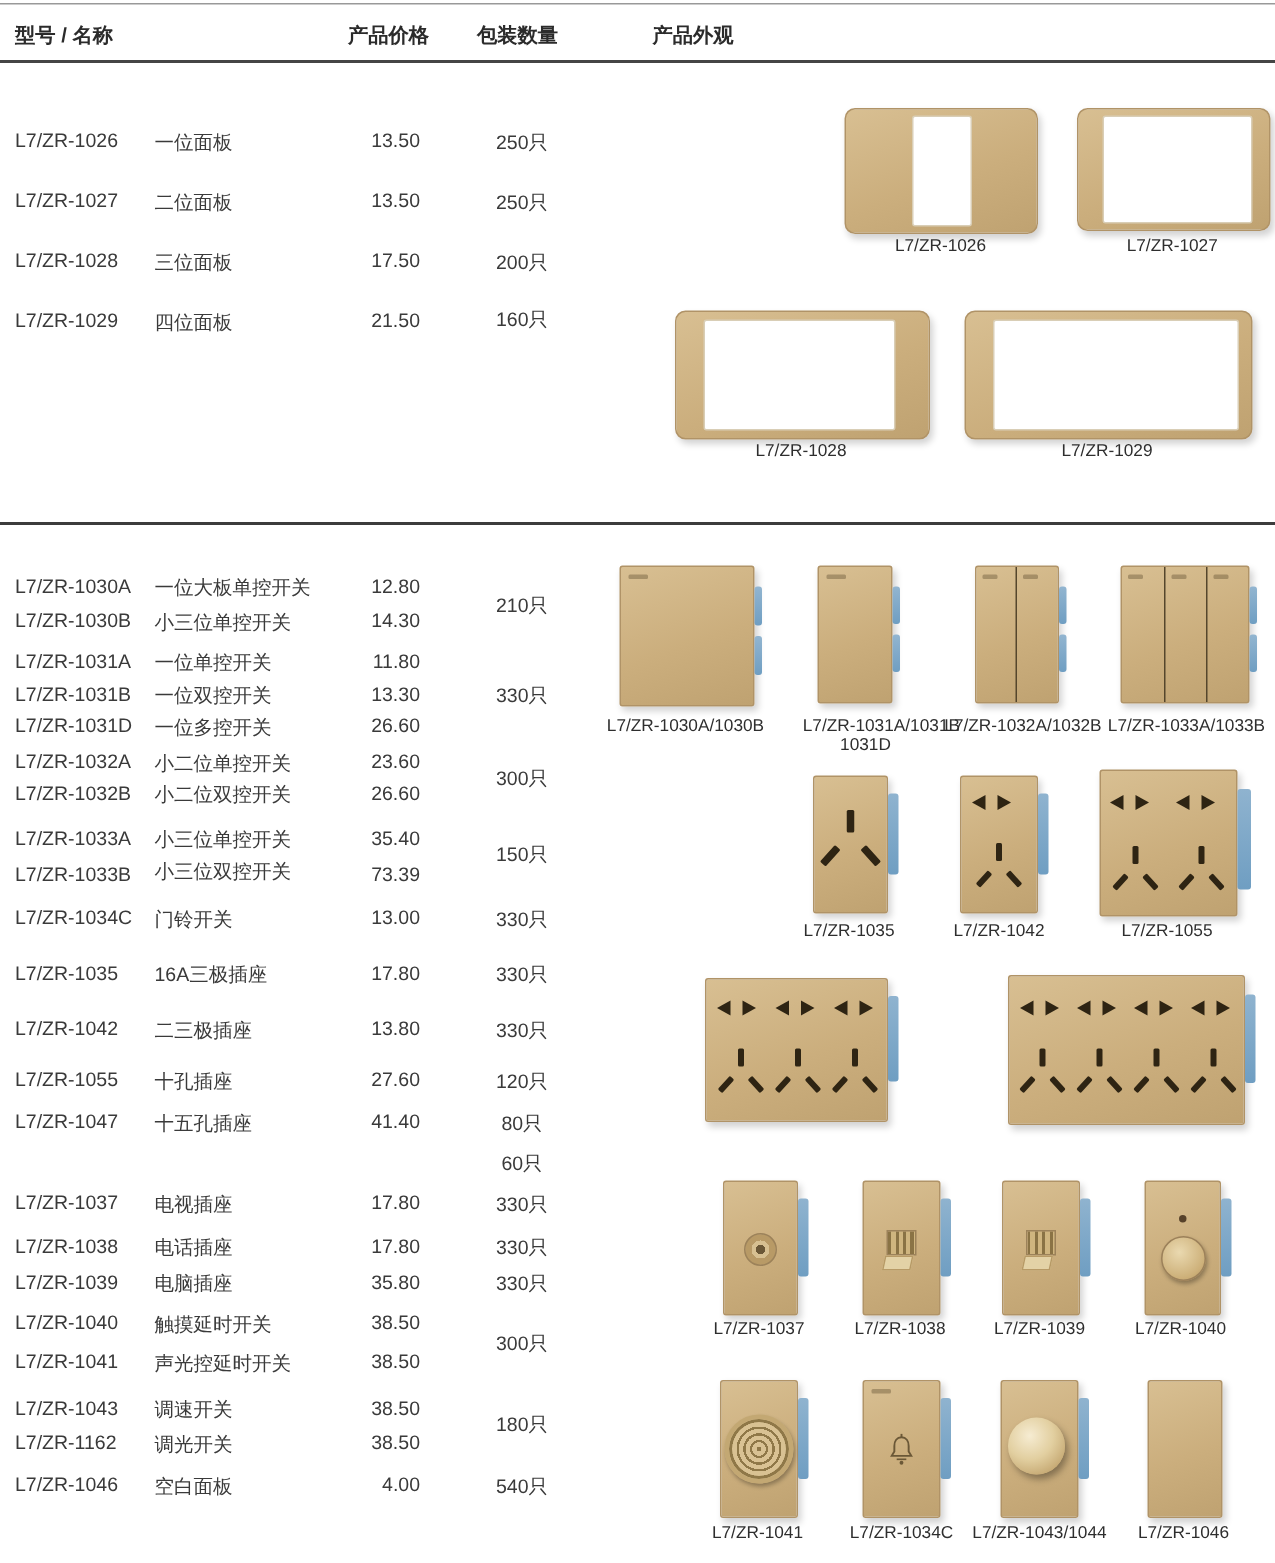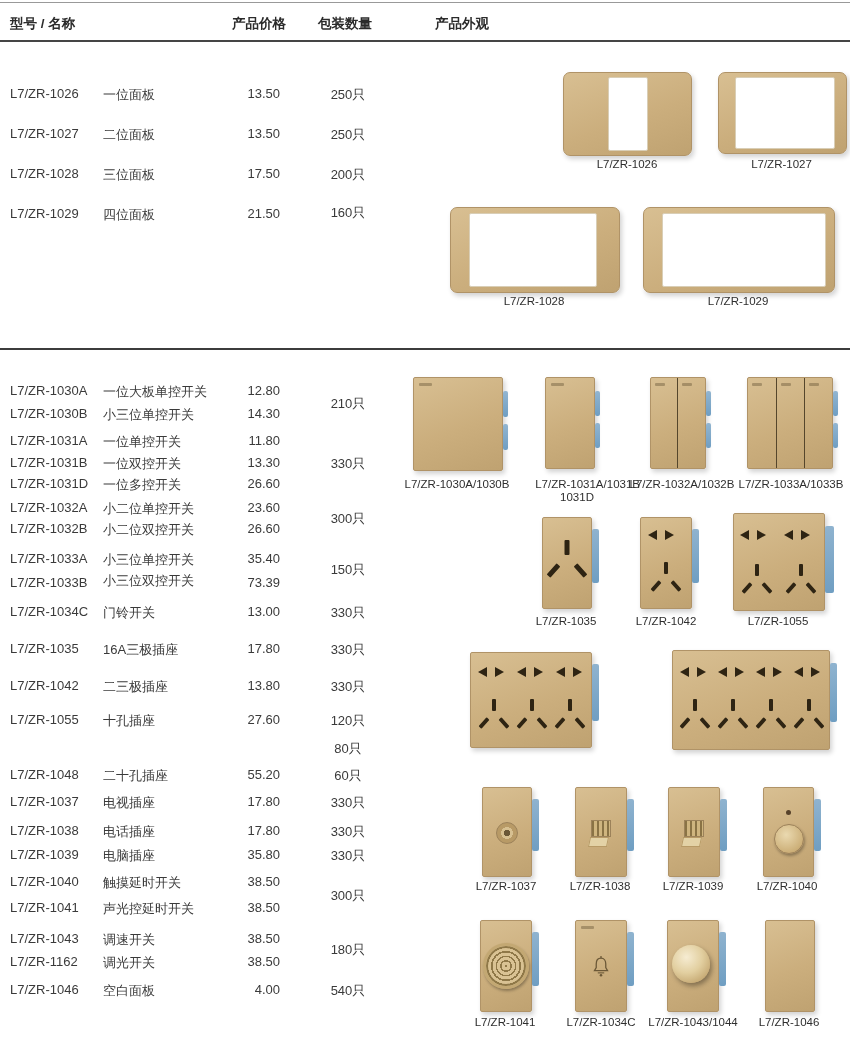--- a/index.html
+++ b/index.html
@@ -173,24 +173,24 @@
   <div class="row" style="top:678px;">
       <span class="c-model">L7/ZR-1042</span>
       <span class="c-name">二三极插座</span>
       <span class="c-price">13.80</span>
     </div>
   <div class="row" style="top:712px;">
       <span class="c-model">L7/ZR-1055</span>
       <span class="c-name">十孔插座</span>
       <span class="c-price">27.60</span>
     </div>
-  <div class="row" style="top:767px;">
-      <span class="c-model">L7/ZR-1048</span>
-      <span class="c-name">二十孔插座</span>
-      <span class="c-price">55.20</span>
+  <div class="row" style="top:740px;">
+      <span class="c-model">L7/ZR-1047</span>
+      <span class="c-name">十五孔插座</span>
+      <span class="c-price">41.40</span>
     </div>
   <div class="row" style="top:794px;">
       <span class="c-model">L7/ZR-1037</span>
       <span class="c-name">电视插座</span>
       <span class="c-price">17.80</span>
     </div>
   <div class="row" style="top:823px;">
       <span class="c-model">L7/ZR-1038</span>
       <span class="c-name">电话插座</span>
       <span class="c-price">17.80</span>

